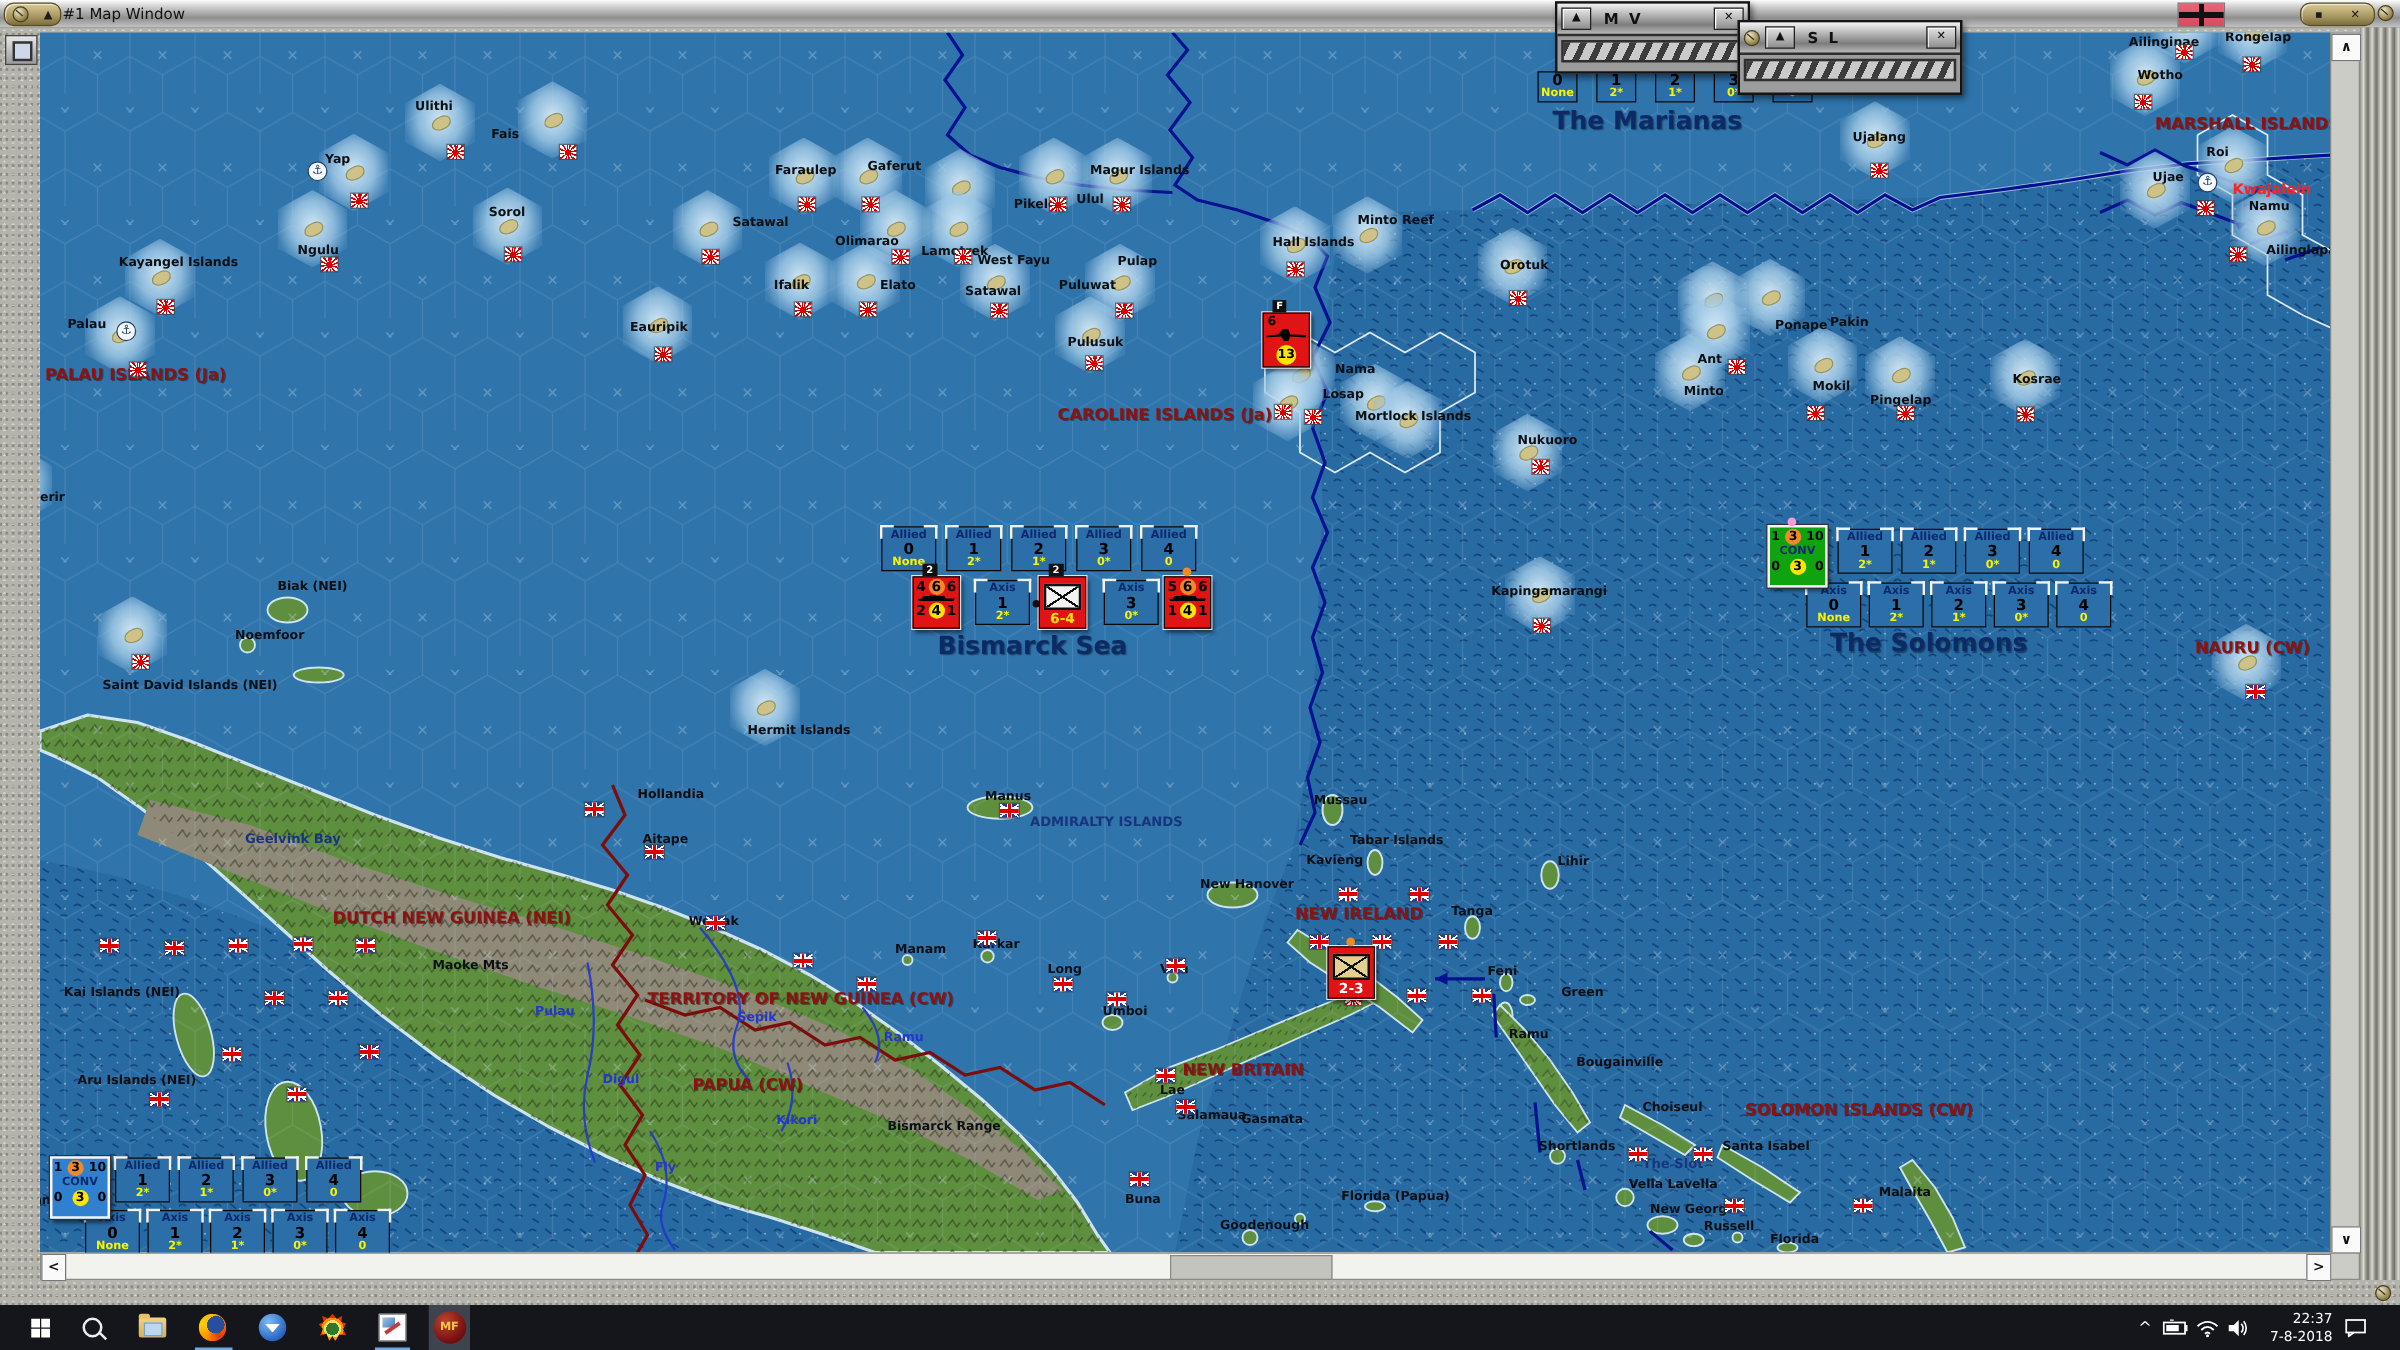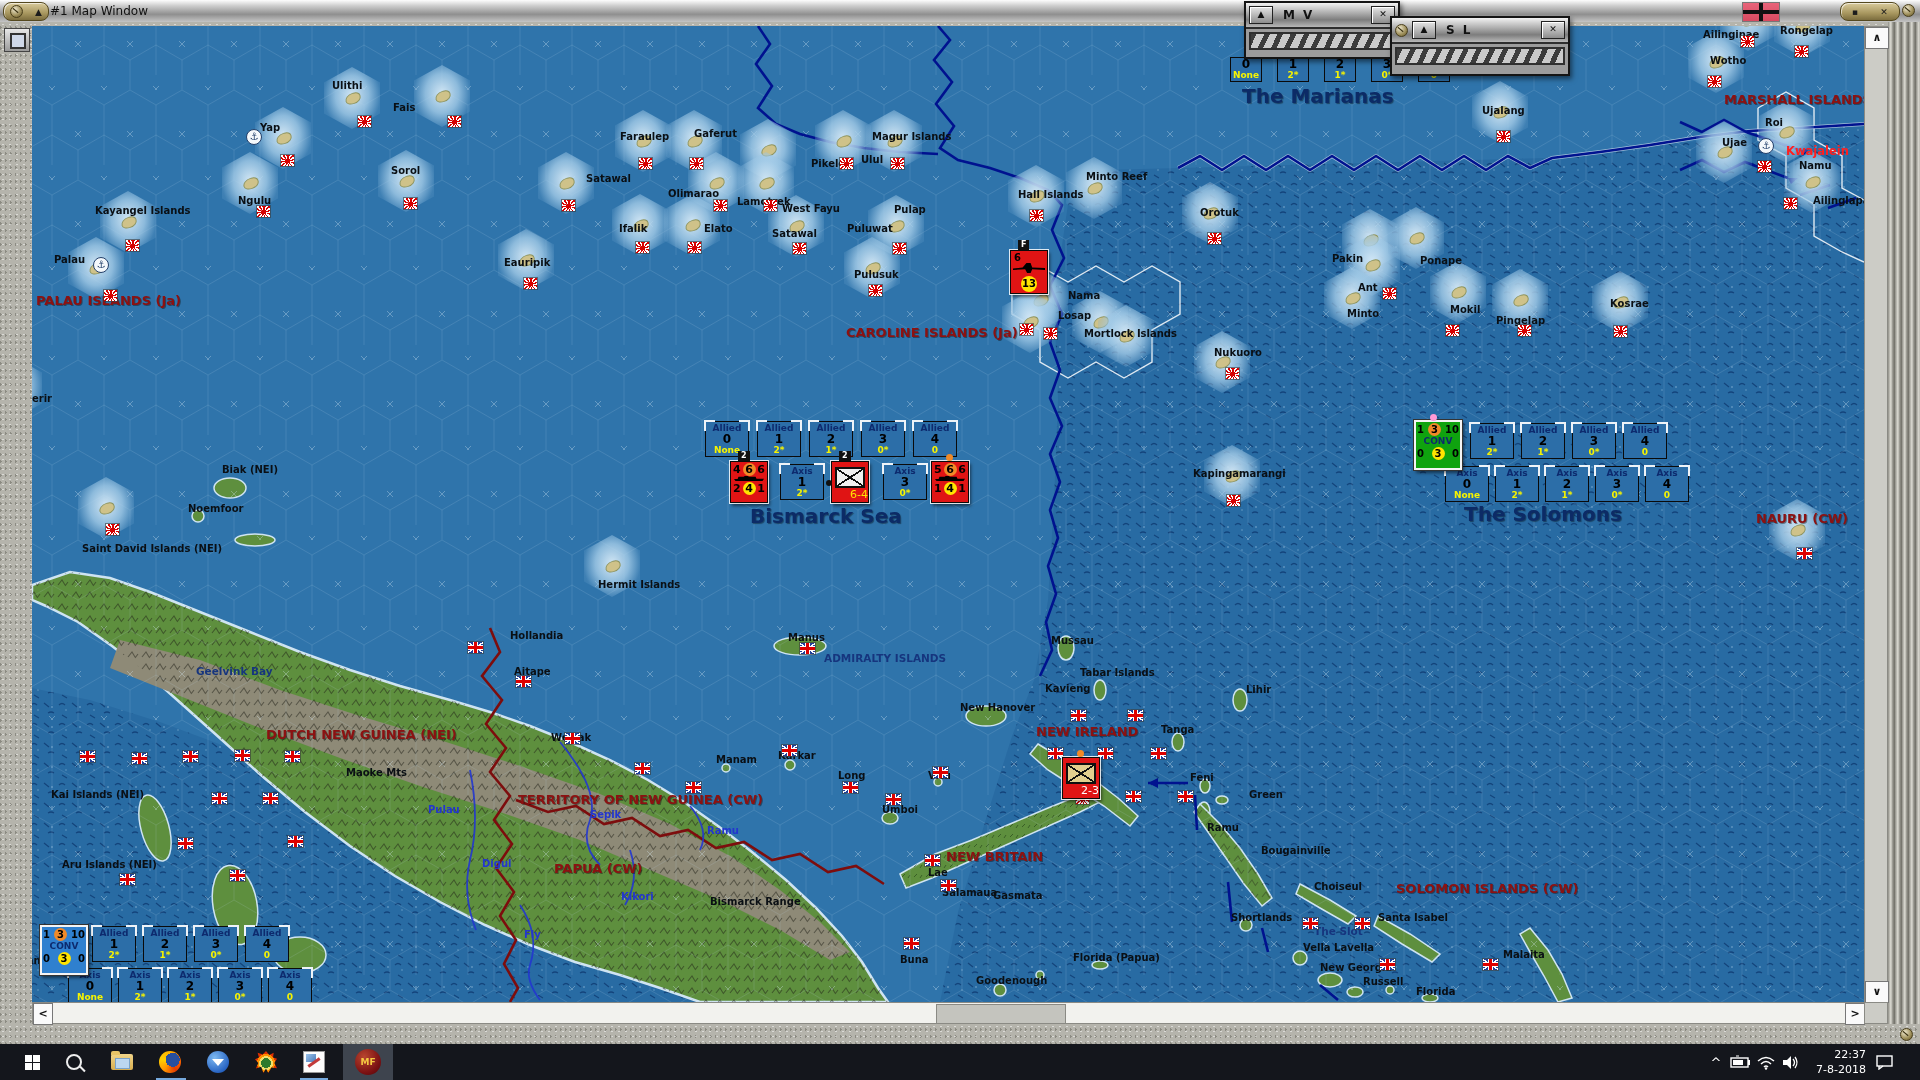--- a/index.html
+++ b/index.html
@@ -99,21 +99,21 @@
     clip-path:polygon(0 60%,12% 60%,15% 15%,32% 15%,36% 0,46% 0,50% 15%,72% 15%,75% 55%,100% 55%,95% 100%,5% 100%);}
   .plane{height:10px;margin:1px 2px;background:#000;
     clip-path:polygon(0 55%,30% 45%,42% 0,55% 0,60% 45%,100% 50%,100% 70%,60% 62%,55% 100%,44% 100%,38% 62%,0 70%);}
   .tl{position:absolute;left:3px;top:1px;font-size:10px;font-weight:bold;color:#000;}
   .bigy{position:absolute;left:50%;bottom:1px;transform:translateX(-50%);width:16px;height:16px;
     line-height:16px;border-radius:50%;background:#ffe400;color:#000;font-size:10px;
     font-weight:bold;text-align:center;}
   .envbox{width:26px;height:17px;margin:5px auto 0;background:#f2f2f2;border:2px solid #101010;
     background-image:linear-gradient(to bottom right,transparent 47%,#101010 47% 53%,transparent 53%),
       linear-gradient(to bottom left,transparent 47%,#101010 47% 53%,transparent 53%);}
-  .envnum{display:block;text-align:right;font-size:11px;font-weight:normal;line-height:13px;}
+  .envnum{display:block;text-align:center;font-size:11px;font-weight:bold;line-height:13px;}
   .sidedot{position:absolute;left:-6px;top:18px;width:6px;height:6px;border-radius:50%;background:#101010;}
   .unit.conv{width:44px;height:46px;border:2px solid #f4f4f4;box-shadow:0 0 0 1px #333,2px 3px 3px rgba(0,0,0,.5);}
   .unit.conv .row3{font-size:10px;padding:0 1px;height:14px;}
   .convmid{display:block;text-align:center;color:#0d2a6e;font-size:9px;font-weight:bold;line-height:10px;}
   
   .sbtrack{position:absolute;background:#ccccc6;border:1px solid #8a8a84;box-sizing:border-box;}
   #hscroll{background:#f2f2ee;}
   .sbtn{position:absolute;background:#fafafa;border:1px solid #777;color:#111;
     font-size:11px;font-weight:bold;text-align:center;box-sizing:border-box;}
   .sthumb{position:absolute;background:#c4c4be;border:1px solid #8a8a84;box-sizing:border-box;}
@@ -552,21 +552,21 @@
     <div class="lbl i" style="left: 829px; top: 129px; position: absolute;">Ulul</div>
     <div class="lbl i" style="left: 862px; top: 179px; position: absolute;">Pulap</div>
     <div class="lbl i" style="left: 815px; top: 198px; position: absolute;">Puluwat</div>
     <div class="lbl i" style="left: 822px; top: 244px; position: absolute;">Pulusuk</div>
     <div class="lbl i" style="left: 986px; top: 164px; position: absolute;">Hall Islands</div>
     <div class="lbl i" style="left: 1054px; top: 146px; position: absolute;">Minto Reef</div>
     <div class="lbl i" style="left: 1036px; top: 265px; position: absolute;">Nama</div>
     <div class="lbl i" style="left: 1026px; top: 285px; position: absolute;">Losap</div>
     <div class="lbl i" style="left: 1052px; top: 303px; position: absolute;">Mortlock Islands</div>
     <div class="lbl i" style="left: 1168px; top: 182px; position: absolute;">Orotuk</div>
-    <div class="lbl i" style="left: 1300px; top: 228px; position: absolute;">Pakin</div>
+    <div class="lbl i" style="left: 1392px; top: 228px; position: absolute; padding-left: 40px;">Pakin</div>
     <div class="lbl i" style="left: 1326px; top: 257px; position: absolute;">Ant</div>
     <div class="lbl i" style="left: 1388px; top: 230px; position: absolute;">Ponape</div>
     <div class="lbl i" style="left: 1315px; top: 283px; position: absolute;">Minto</div>
     <div class="lbl i" style="left: 1418px; top: 279px; position: absolute;">Mokil</div>
     <div class="lbl i" style="left: 1464px; top: 290px; position: absolute;">Pingelap</div>
     <div class="lbl i" style="left: 1578px; top: 273px; position: absolute;">Kosrae</div>
     <div class="lbl i" style="left: 1182px; top: 322px; position: absolute;">Nukuoro</div>
     <div class="lbl i" style="left: 1161px; top: 443px; position: absolute;">Kapingamarangi</div>
     <div class="lbl i" style="left: 1450px; top: 80px; position: absolute;">Ujalang</div>
     <div class="lbl i" style="left: 1671px; top: 4px; position: absolute;">Ailinginae</div>
@@ -886,21 +886,21 @@
     </div>
   <div class="tbtile" style="left:196px">
       <div class="tbic"></div>
     </div>
   <div class="tbtile" style="left:244px">
       <div class="wific"></div>
     </div>
   <div class="tbtile" style="left:292px">
       <div class="paintic"></div>
     </div>
-  <div class="tbtile active" style="left:343px;width:50px">
+  <div class="tbtile active" style="left:343px;width:33px">
       <div class="mfic">MF</div>
     </div>
   <div class="runline" style="left:156px;width:30px"></div>
   <div class="runline" style="left:300px;width:28px"></div>
   <div class="tray" style="left:1706px;width:20px;justify-content:center">
       <span class="trayicon">^</span>
     </div>
   <div class="tray" style="left:1730px">
     <svg width="22" height="14">
         <rect x="1" y="3" width="17" height="9" fill="none" stroke="#fff" stroke-width="1.4"></rect>

